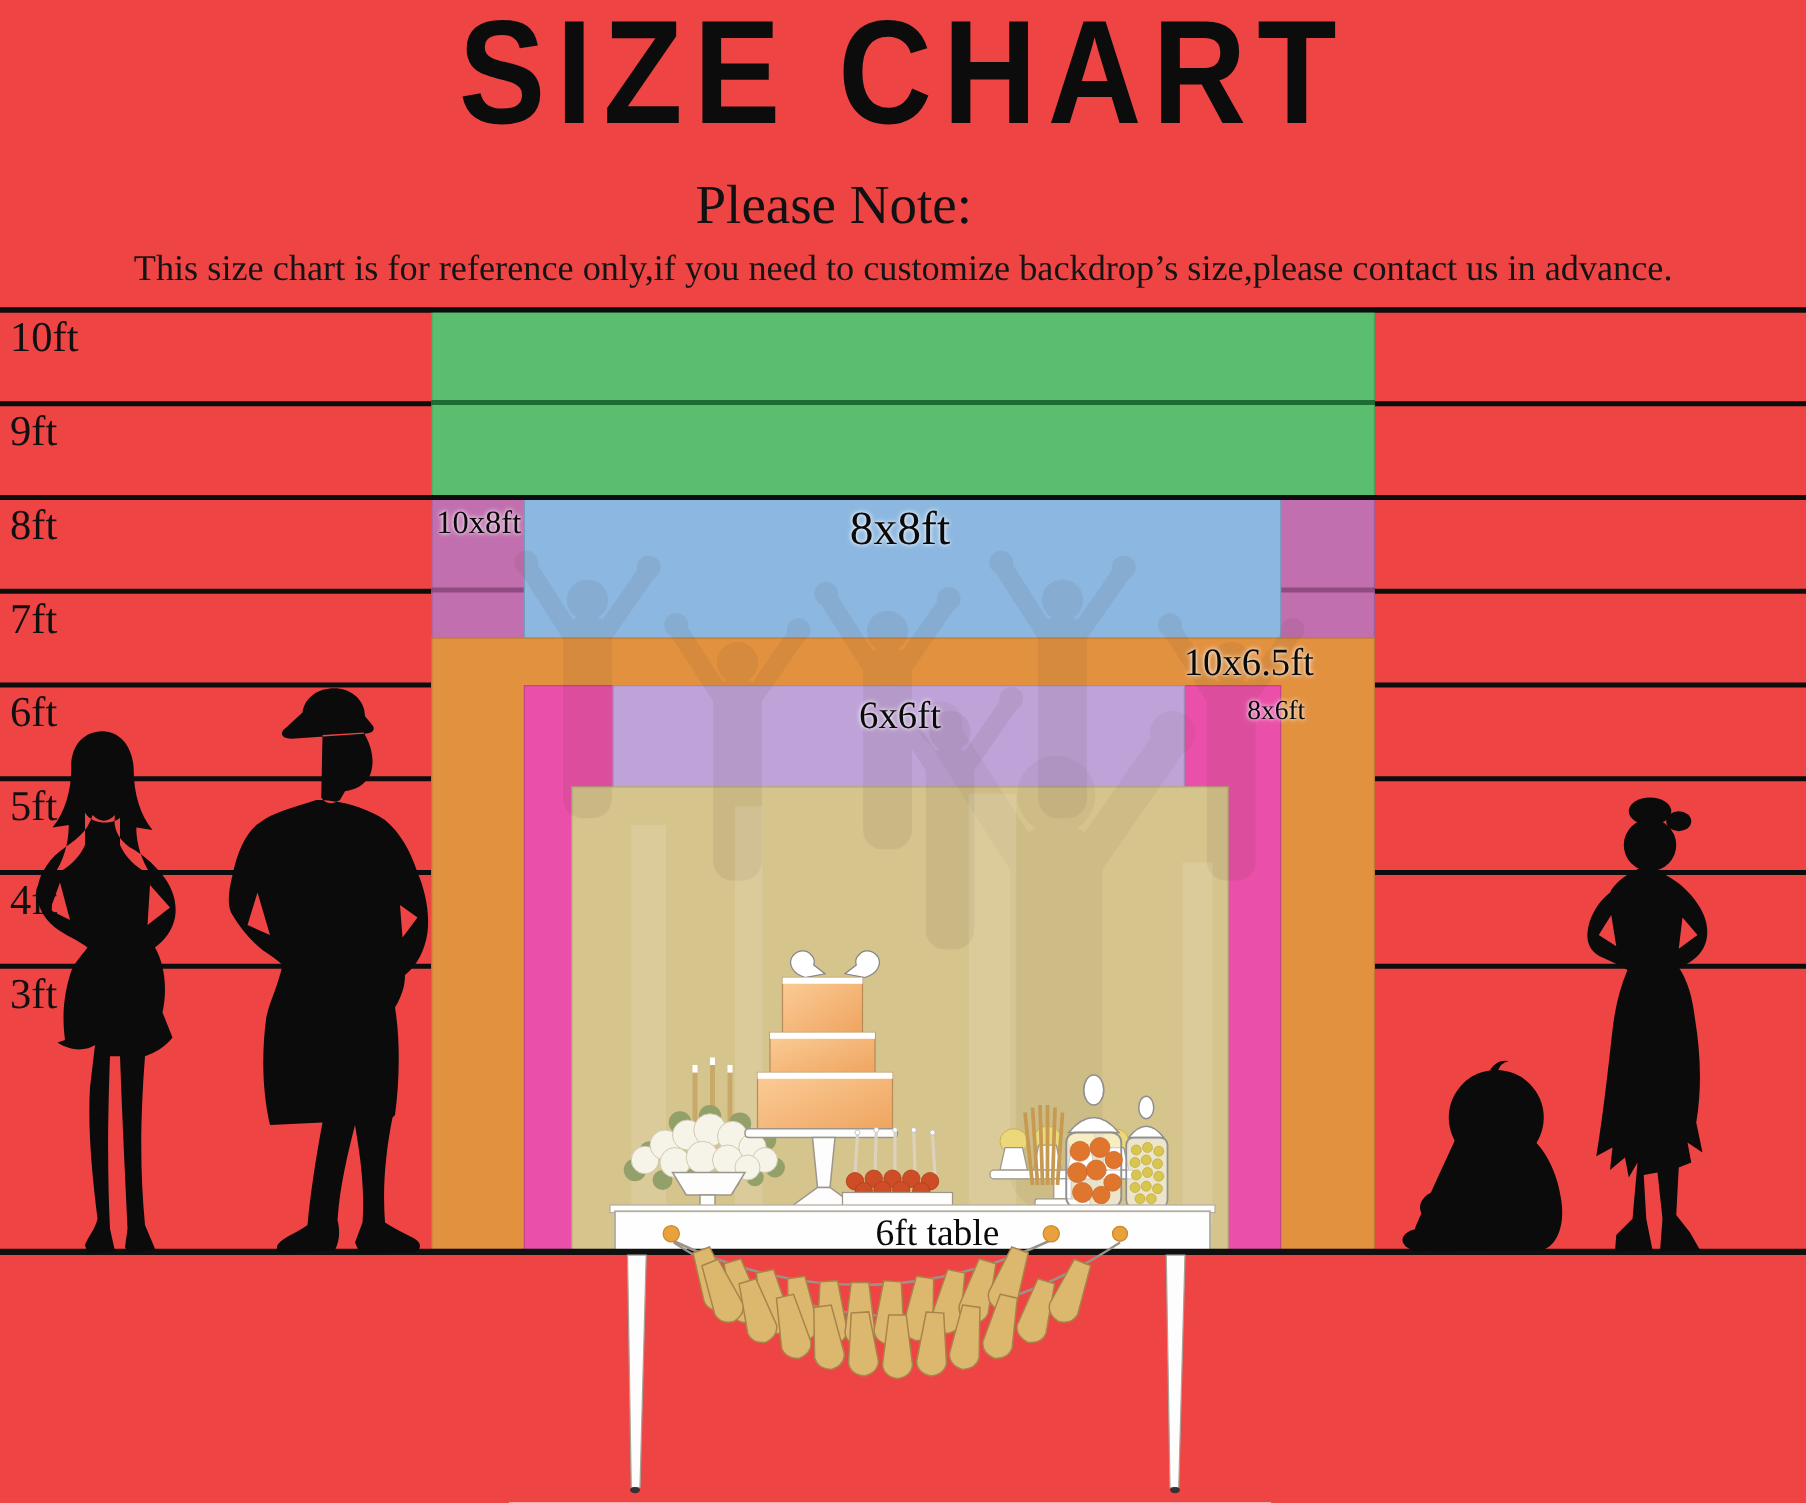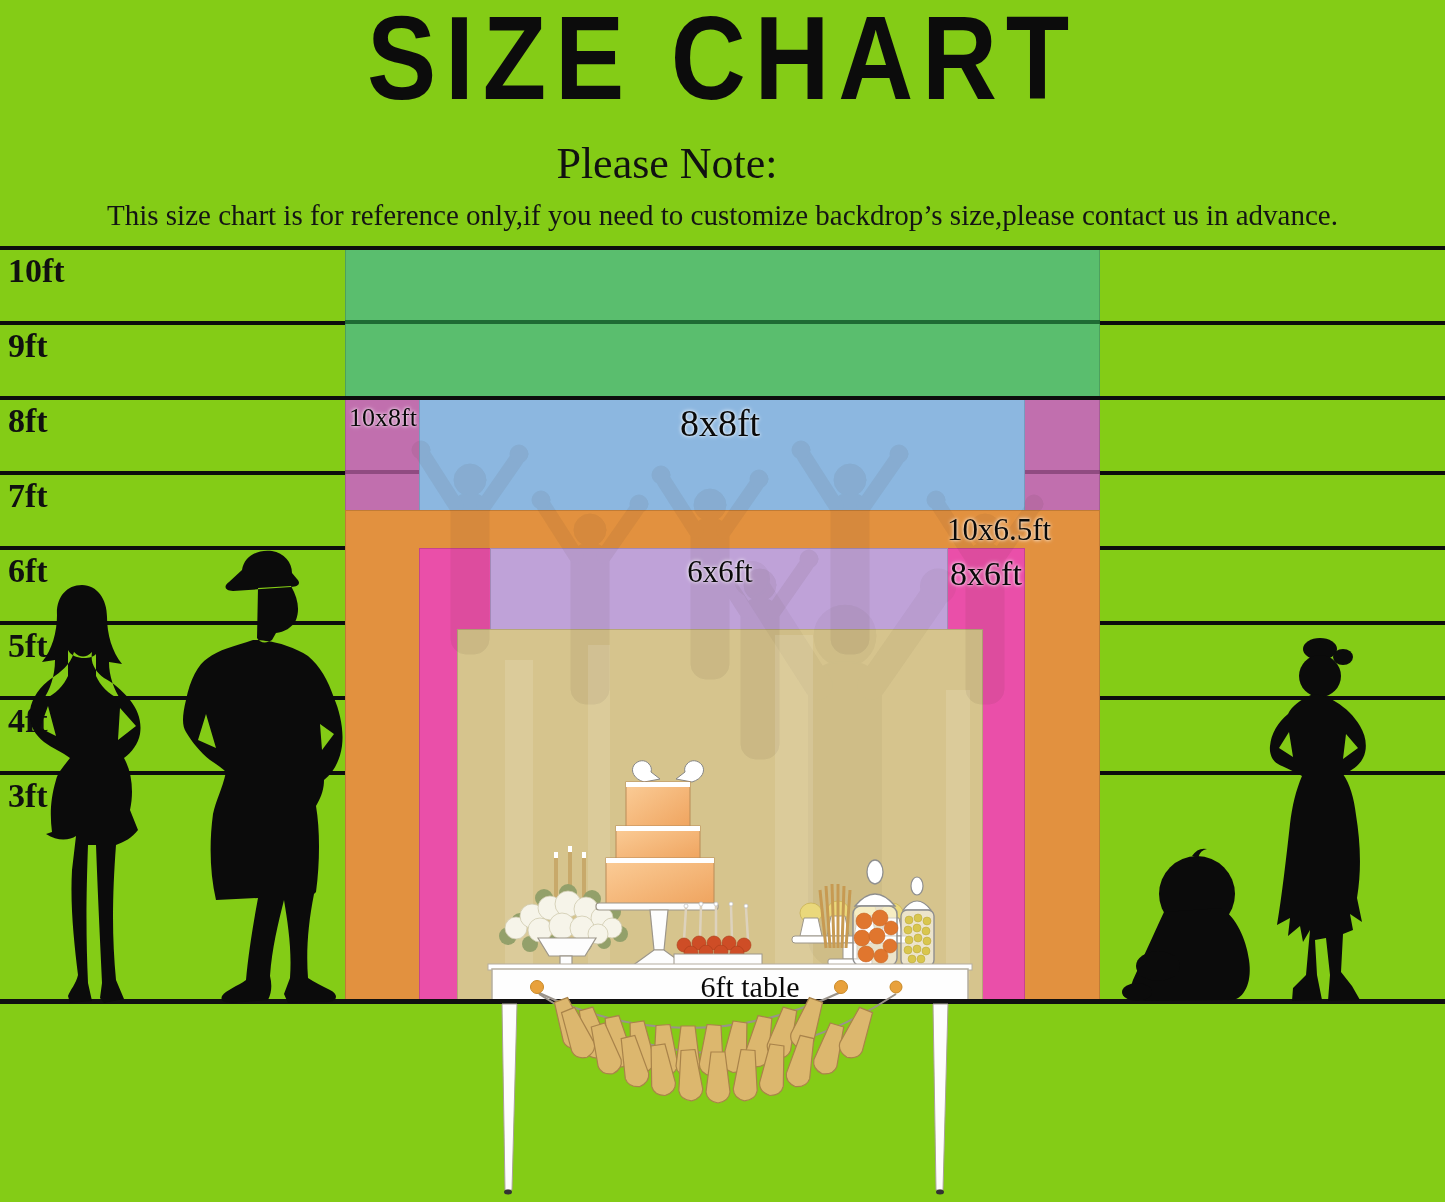--- a/index.html
+++ b/index.html
@@ -1,28 +1,28 @@
 <!DOCTYPE html>
 <html><head>
 <meta charset="utf-8">
 <style>
   html,body{margin:0;padding:0;background:#fff;}
-  #canvas{position:relative;width:1445px;height:1202px;background:#84cc16;overflow:hidden;
+  #canvas{position:relative;width:1445px;height:1202px;background:#ef4444;overflow:hidden;
           font-family:"Liberation Serif", serif;}
   .abs{position:absolute;}
   
   #title{top:-10px;left:0;width:1445px;text-align:center;z-index:8;
          font-family:"Liberation Sans", sans-serif;font-weight:900;font-size:118px;
          letter-spacing:10px;color:#0c0c0c;transform:scaleX(.88);transform-origin:50% 0;
          white-space:nowrap;}
   #note-heading{top:138px;left:0;width:1334px;text-align:center;font-size:44px;color:#111;z-index:8;}
   #note-body{top:199px;left:0;width:1445px;text-align:center;font-size:29px;color:#141414;z-index:8;}
   
   .ftline{left:0;width:1445px;height:4px;background:#0d0d0d;z-index:5;}
-  .ftlabel{left:8px;font-size:34px;color:#101010;z-index:8;font-weight:bold;}
+  .ftlabel{left:8px;font-size:34px;color:#101010;z-index:8;}
   
   .rect{z-index:10;border:1px solid rgba(0,0,0,.15);box-sizing:border-box;}
   .overline{z-index:15;}
   
   .sizelabel{z-index:40;color:#0a0a0a;text-align:center;
              text-shadow:0 0 3px rgba(255,255,255,.9),0 0 5px rgba(255,255,255,.7);}
   #svg-photo{left:0;top:0;z-index:30;}
   #svg-water{left:0;top:0;z-index:18;pointer-events:none;}
   #svg-sil{left:0;top:0;z-index:50;pointer-events:none;}
   #table-label{z-index:42;color:#0a0a0a;text-align:center;font-size:30px;}
@@ -94,21 +94,21 @@
       <rect x="505" y="660" width="28" height="320"></rect>
       <rect x="588" y="645" width="22" height="335"></rect>
       <rect x="775" y="635" width="38" height="345"></rect>
       <rect x="946" y="690" width="24" height="290"></rect>
     </g>
   </svg>
 
   <div class="abs sizelabel" style="left:345px;top:403px;width:76px;font-size:26px">10x8ft</div>
   <div class="abs sizelabel" style="left:520px;top:401px;width:400px;font-size:38px">8x8ft</div>
   <div class="abs sizelabel" style="left:900px;top:512px;width:198px;font-size:31px;text-align:center">10x6.5ft</div>
-  <div class="abs sizelabel" style="left:941px;top:555px;width:90px;font-size:34px">8x6ft</div>
+  <div class="abs sizelabel" style="left:976px;top:555px;width:90px;font-size:22px">8x6ft</div>
   <div class="abs sizelabel" style="left:520px;top:554px;width:400px;font-size:31px">6x6ft</div>
 
   <svg id="svg-photo" class="abs" width="1445" height="1202" viewBox="0 0 1445 1202">
     <defs>
       <linearGradient id="peach" x1="0" y1="0" x2="1" y2="1">
         <stop offset="0" stop-color="#fbcd98"></stop>
           <stop offset="1" stop-color="#efa45f"></stop>
       </linearGradient>
       <path id="tas" d="M-7,0 L7,0 L12,40 Q11,49 0,51 Q-11,49 -12,40 Z"></path>
     </defs>

